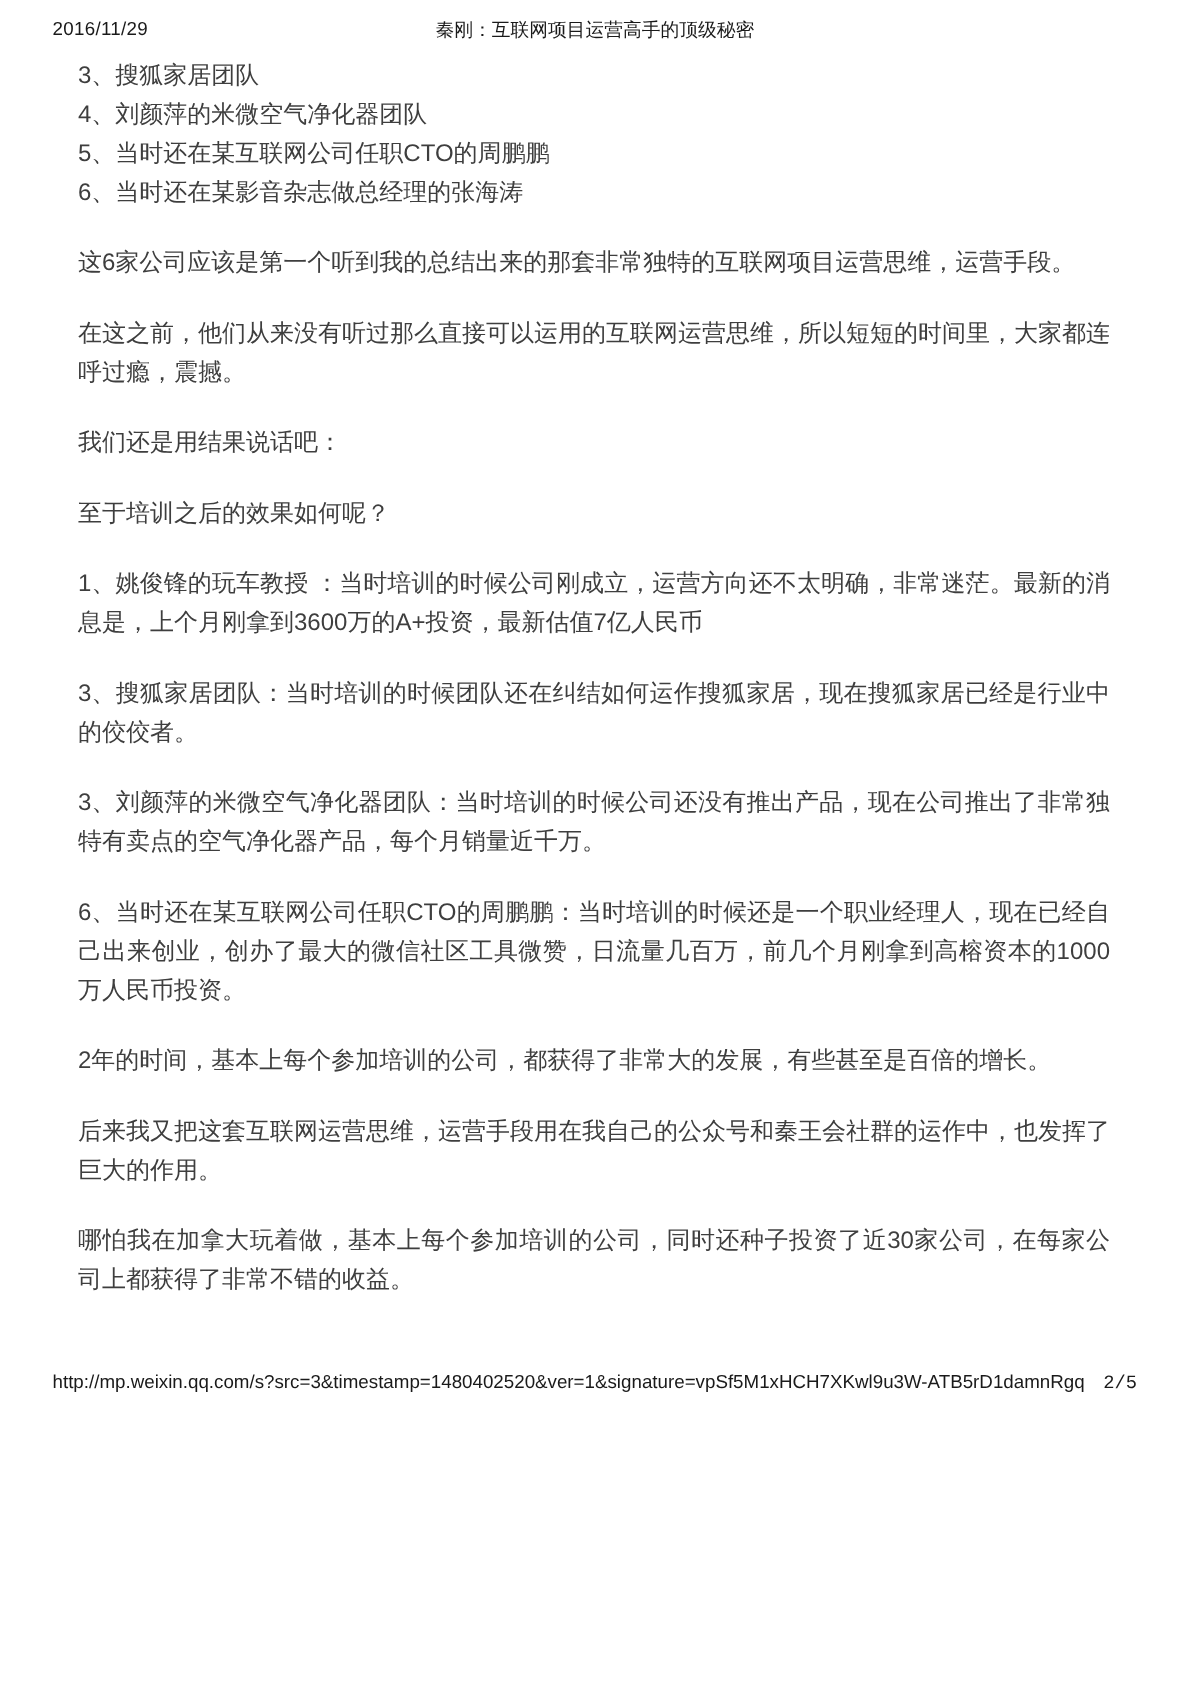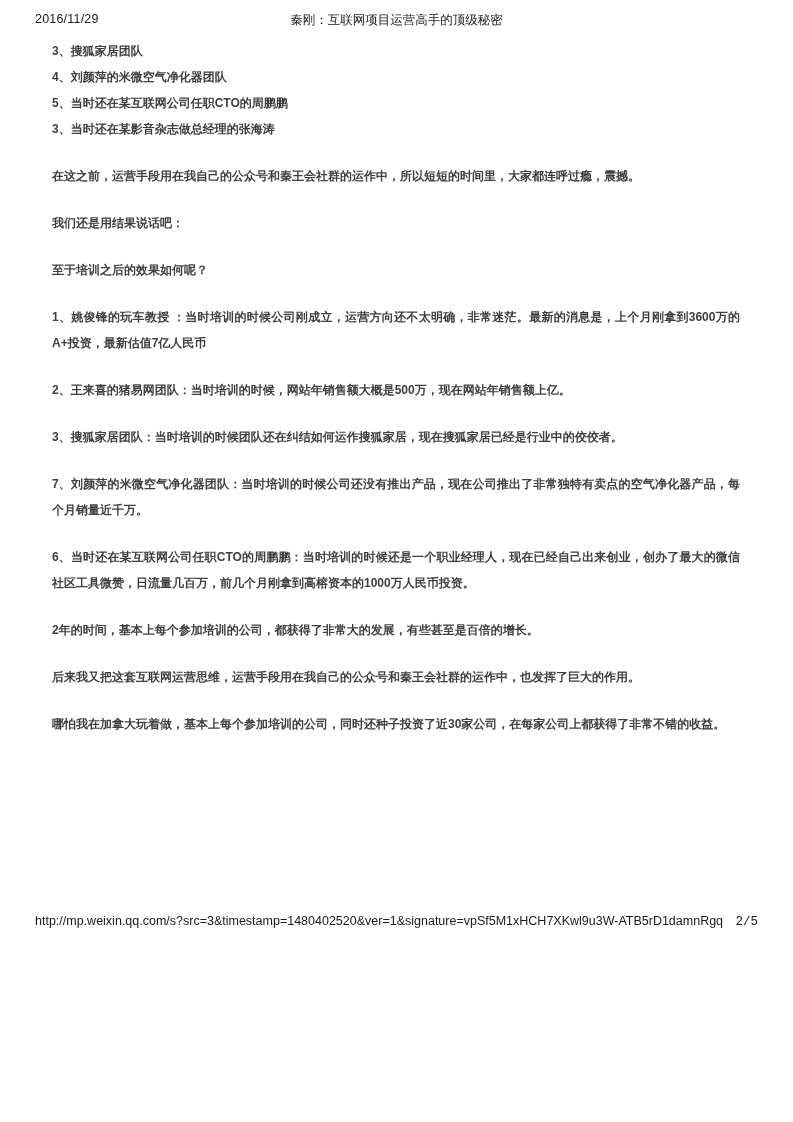--- a/index.html
+++ b/index.html
@@ -30,26 +30,25 @@
     transform: translateX(-50%);
     white-space: nowrap;
     font-family: Liberation Mono, monospace;
   }
   
   .content {
     position: absolute;
     top: 38px;
     left: 52px;
     width: 688px;
-    font-size: 12px;
+    font-size: 16px;
     line-height: 26px;
     color: #3e3e3e;
     text-align: justify;
     text-justify: inter-ideograph;
-    font-weight: bold;
   }
   .intro-list p { margin: 0; }
   .content .para { margin: 21px 0; }
   
   .print-footer {
     position: absolute;
     left: 35px; right: 35px;
     bottom: 15px;
     font-size: 12.5px;
     color: #1a1a1a;
@@ -72,31 +71,31 @@
   <div class="print-header">
     <span class="header-date">2016/11/29</span>
     <span class="header-title">秦刚：互联网项目运营高手的顶级秘密</span>
   </div>
 
   <div class="content">
     <div class="intro-list">
         <p>3、搜狐家居团队</p>
         <p>4、刘颜萍的米微空气净化器团队</p>
         <p>5、当时还在某互联网公司任职CTO的周鹏鹏</p>
-        <p>3、当时还在某影音杂志做总经理的张海涛</p>
+        <p>6、当时还在某影音杂志做总经理的张海涛</p>
       </div>
 
     <div class="paragraphs">
-        <p class="para">在这之前，运营手段用在我自己的公众号和秦王会社群的运作中，所以短短的时间里，大家都连呼过瘾，震撼。</p>
+        <p class="para">这6家公司应该是第一个听到我的总结出来的那套非常独特的互联网项目运营思维，运营手段。</p>
+        <p class="para">在这之前，他们从来没有听过那么直接可以运用的互联网运营思维，所以短短的时间里，大家都连呼过瘾，震撼。</p>
         <p class="para">我们还是用结果说话吧：</p>
         <p class="para">至于培训之后的效果如何呢？</p>
         <p class="para">1、姚俊锋的玩车教授 ：当时培训的时候公司刚成立，运营方向还不太明确，非常迷茫。最新的消息是，上个月刚拿到3600万的A+投资，最新估值7亿人民币</p>
-        <p class="para">2、王来喜的猪易网团队：当时培训的时候，网站年销售额大概是500万，现在网站年销售额上亿。</p>
         <p class="para">3、搜狐家居团队：当时培训的时候团队还在纠结如何运作搜狐家居，现在搜狐家居已经是行业中的佼佼者。</p>
-        <p class="para">7、刘颜萍的米微空气净化器团队：当时培训的时候公司还没有推出产品，现在公司推出了非常独特有卖点的空气净化器产品，每个月销量近千万。</p>
+        <p class="para">3、刘颜萍的米微空气净化器团队：当时培训的时候公司还没有推出产品，现在公司推出了非常独特有卖点的空气净化器产品，每个月销量近千万。</p>
         <p class="para">6、当时还在某互联网公司任职CTO的周鹏鹏：当时培训的时候还是一个职业经理人，现在已经自己出来创业，创办了最大的微信社区工具微赞，日流量几百万，前几个月刚拿到高榕资本的1000万人民币投资。</p>
         <p class="para">2年的时间，基本上每个参加培训的公司，都获得了非常大的发展，有些甚至是百倍的增长。</p>
         <p class="para">后来我又把这套互联网运营思维，运营手段用在我自己的公众号和秦王会社群的运作中，也发挥了巨大的作用。</p>
         <p class="para">哪怕我在加拿大玩着做，基本上每个参加培训的公司，同时还种子投资了近30家公司，在每家公司上都获得了非常不错的收益。</p>
       </div>
   </div>
 
   <div class="print-footer">
     <span class="footer-url">http://mp.weixin.qq.com/s?src=3&amp;timestamp=1480402520&amp;ver=1&amp;signature=vpSf5M1xHCH7XKwl9u3W-ATB5rD1damnRgq7kpmvC8irWSP8qH…</span>
     <span class="footer-page">2/5</span>

